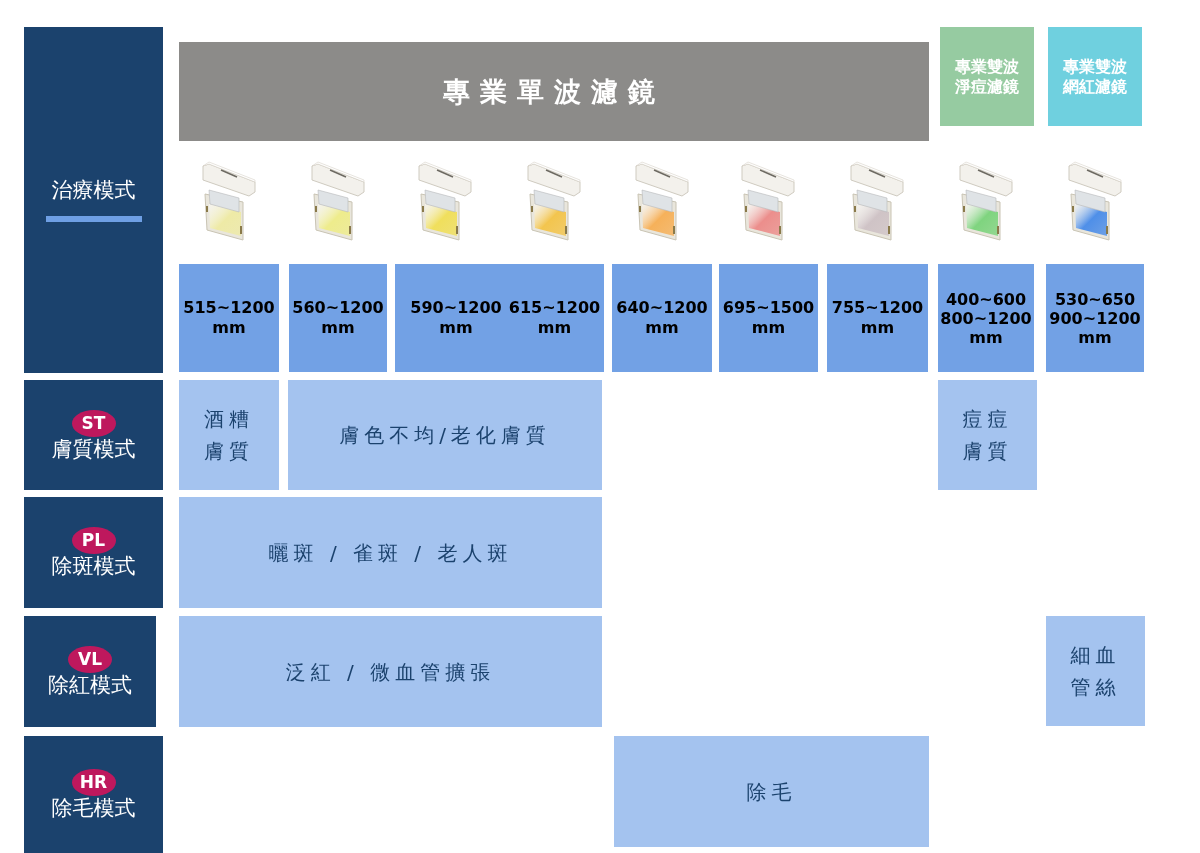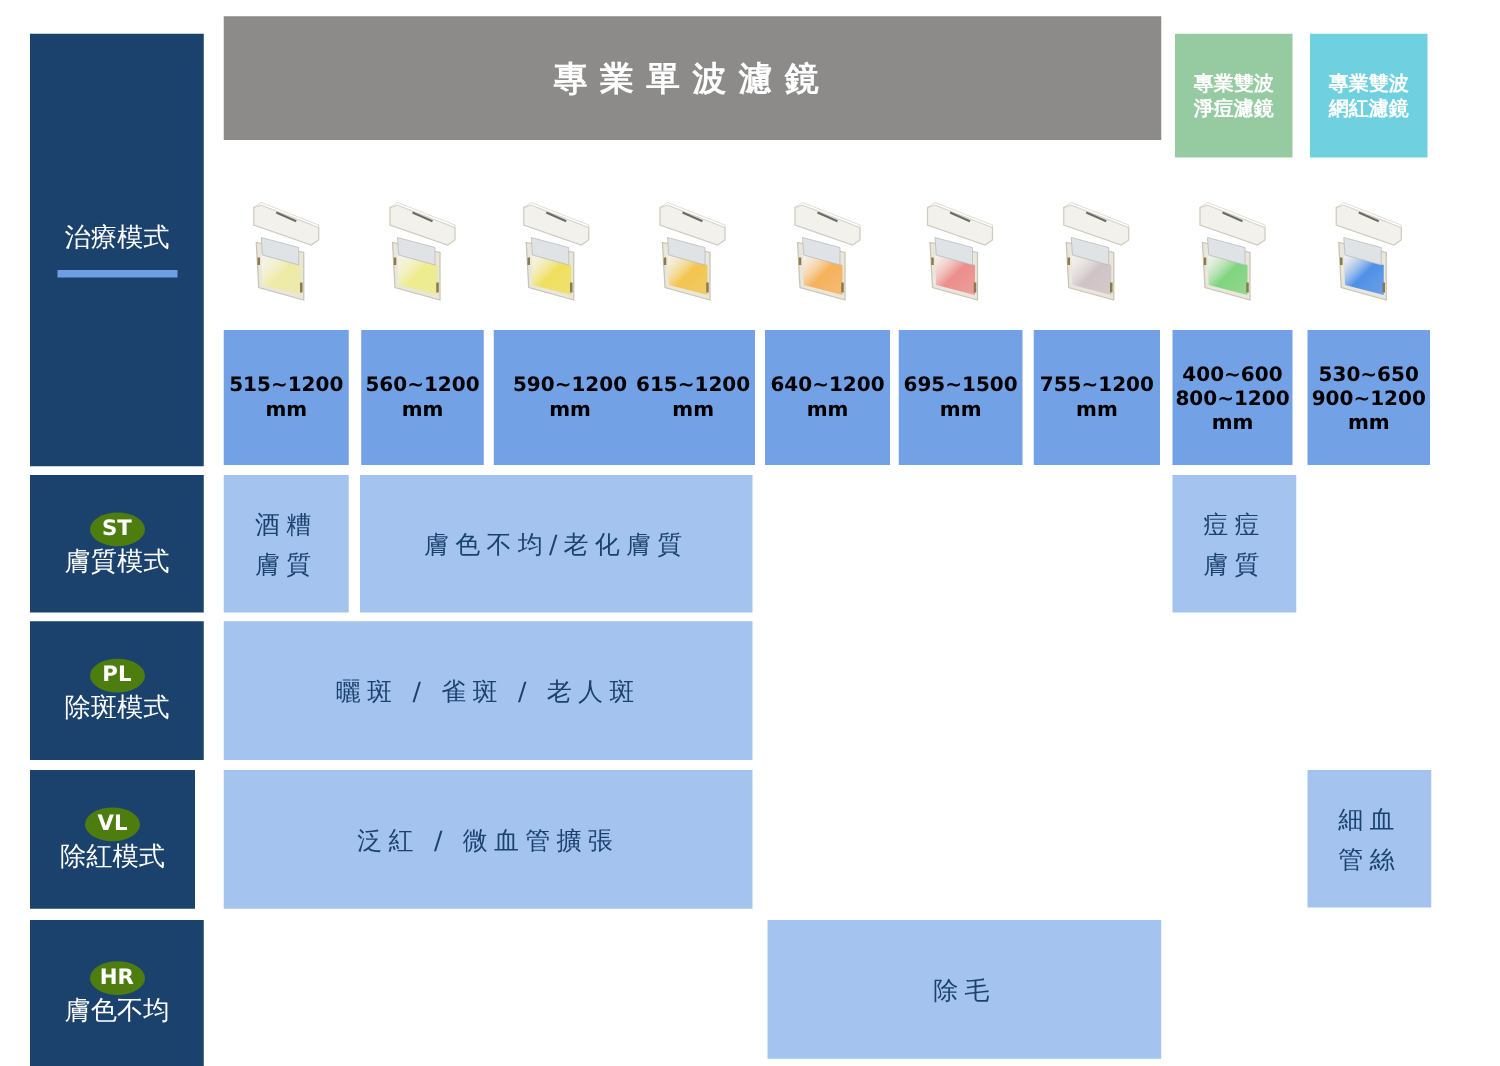--- a/index.html
+++ b/index.html
@@ -3,21 +3,21 @@
 <meta charset="utf-8">
 <style>
   html, body { margin: 0; padding: 0; background: #ffffff; }
   body { width: 1200px; height: 853px; position: relative; overflow: hidden;
          font-family: "DejaVu Sans", "Liberation Sans", sans-serif; }
   .box { position: absolute; box-sizing: border-box; display: flex; align-items: center;
          justify-content: center; text-align: center; }
   .navy { background: #1b426d; color: #ffffff; }
   .side-label { font-weight: normal; font-size: 21px; line-height: 24px; letter-spacing: 0px; }
   .side-inner { display: flex; flex-direction: column; align-items: center; }
-  .badge { width: 44px; height: 27px; border-radius: 50%; background: #4d7c0f; color: #ffffff;
+  .badge { width: 44px; height: 27px; border-radius: 50%; background: #be185d; color: #ffffff;
            font-weight: bold; font-size: 17px; line-height: 27px; text-align: center; margin-bottom: 0px; }
   .treat-underline { width: 96px; height: 6px; background: #6e9fe4; margin-top: 14px; }
   .hdr-gray { background: #8c8b89; color: #ffffff; font-weight: bold; font-size: 27px; letter-spacing: 10px; }
   .hdr-green { background: #96cba1; color: #ffffff; font-weight: bold; font-size: 16px; line-height: 20px; }
   .hdr-cyan { background: #6fd0df; color: #ffffff; font-weight: bold; font-size: 16px; line-height: 20px; }
   .wl { background: #72a1e5; color: #000000; font-weight: bold; font-size: 16px; line-height: 20px; white-space: pre-line; }
   .ind { background: #a4c3ef; color: #1b426d; font-size: 20px; letter-spacing: 5px; line-height: 32px; white-space: pre-line; }
   .filter { position: absolute; width: 60px; height: 96px; }
   .filter svg { width: 100%; height: 100%; }
 </style>
@@ -45,25 +45,25 @@
 </div>
 <div class="box navy" style="left:24px; top:616px; width:132px; height:111px;">
   <div class="side-inner">
     <div class="badge">VL</div>
     <div class="side-label">除紅模式</div>
   </div>
 </div>
 <div class="box navy" style="left:24px; top:736px; width:139px; height:117px;">
   <div class="side-inner">
     <div class="badge">HR</div>
-    <div class="side-label">膚色不均</div>
-  </div>
-</div>
-
-<div class="box hdr-gray" style="left:179px; top:13px; width:750px; height:99px;">專業單波濾鏡</div>
+    <div class="side-label">除毛模式</div>
+  </div>
+</div>
+
+<div class="box hdr-gray" style="left:179px; top:42px; width:750px; height:99px;">專業單波濾鏡</div>
 <div class="box hdr-green" style="left:940px; top:27px; width:94px; height:99px; white-space:pre-line;">專業雙波
 淨痘濾鏡</div>
 <div class="box hdr-cyan" style="left:1048px; top:27px; width:94px; height:99px; white-space:pre-line;">專業雙波
 網紅濾鏡</div>
 
 <div id="filters-row">
     <div class="filter" style="left: 199px; top: 152px;"><svg viewBox="0 0 60 96">
         <defs>
           <linearGradient id="g0" x1="0" y1="0" x2="1" y2="1">
             <stop offset="0" stop-color="#ffffff" stop-opacity="0.5"></stop>

